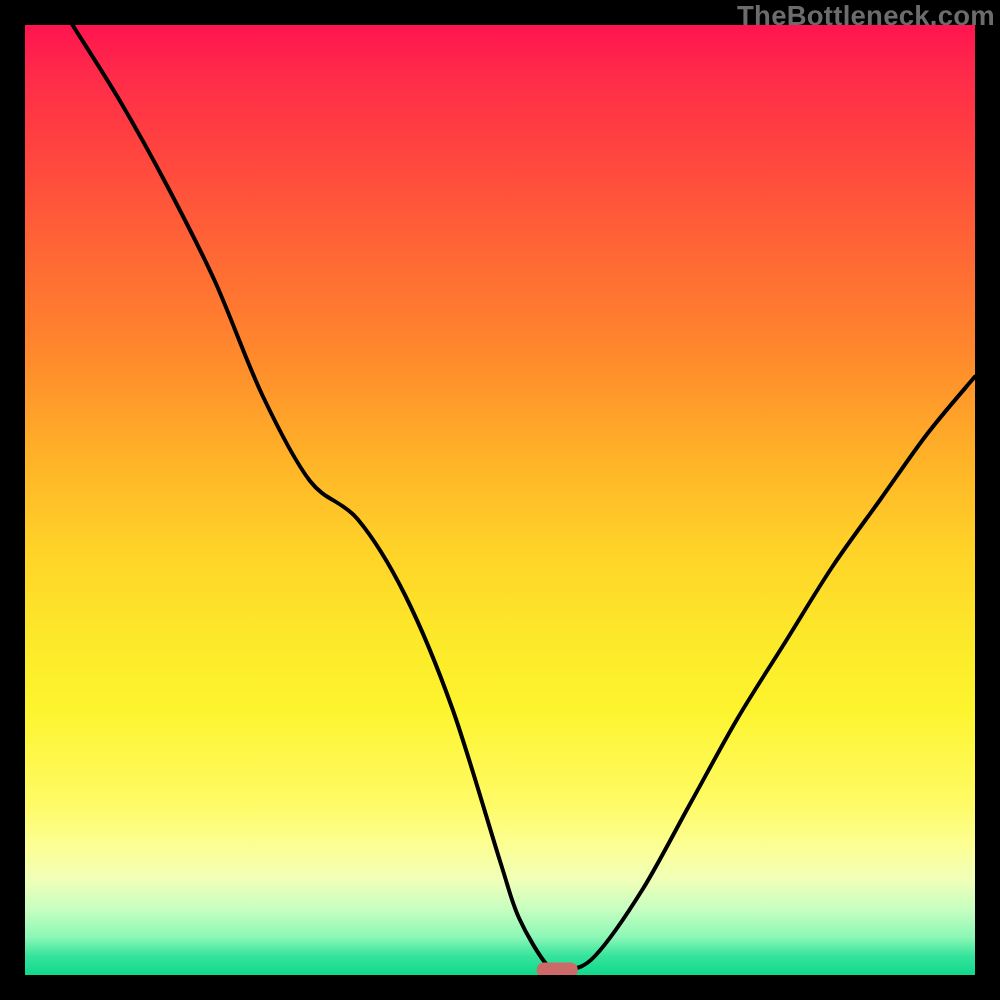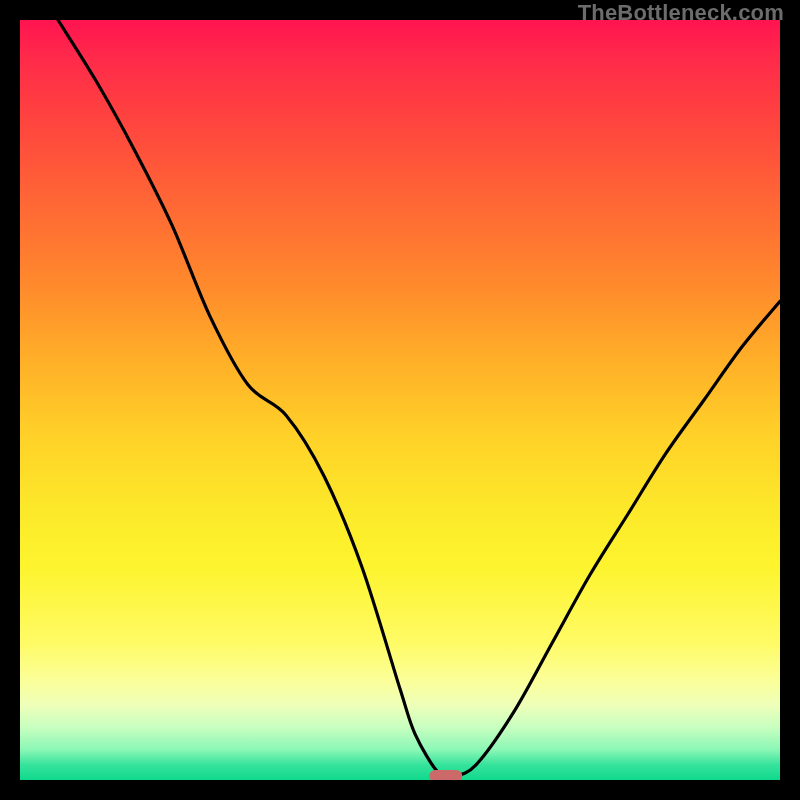--- a/index.html
+++ b/index.html
@@ -48,21 +48,21 @@
   }
   .marker {
     position: absolute;
     background: #cc6a6a;
     border-radius: 999px;
     transform: translate(-50%, -50%);
   }
   .watermark {
     position: absolute;
     top: 0;
-    right: 16px;
+    right: 4px;
     font-family: Arial, Helvetica, sans-serif;
     font-size: 22px;
     font-weight: bold;
     letter-spacing: 0.2px;
     color: #6c6c6c;
     user-select: none;
   }
 </style>
 </head>
 <body>

